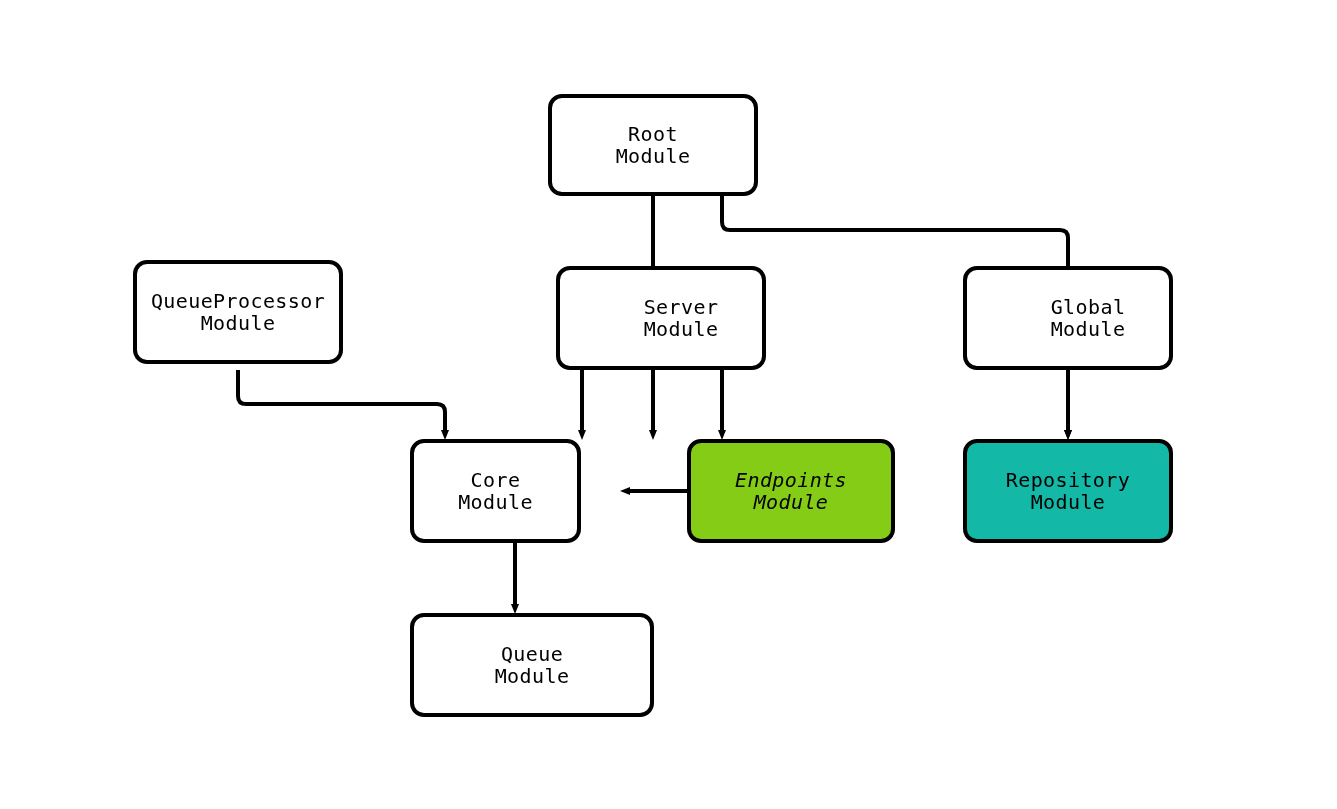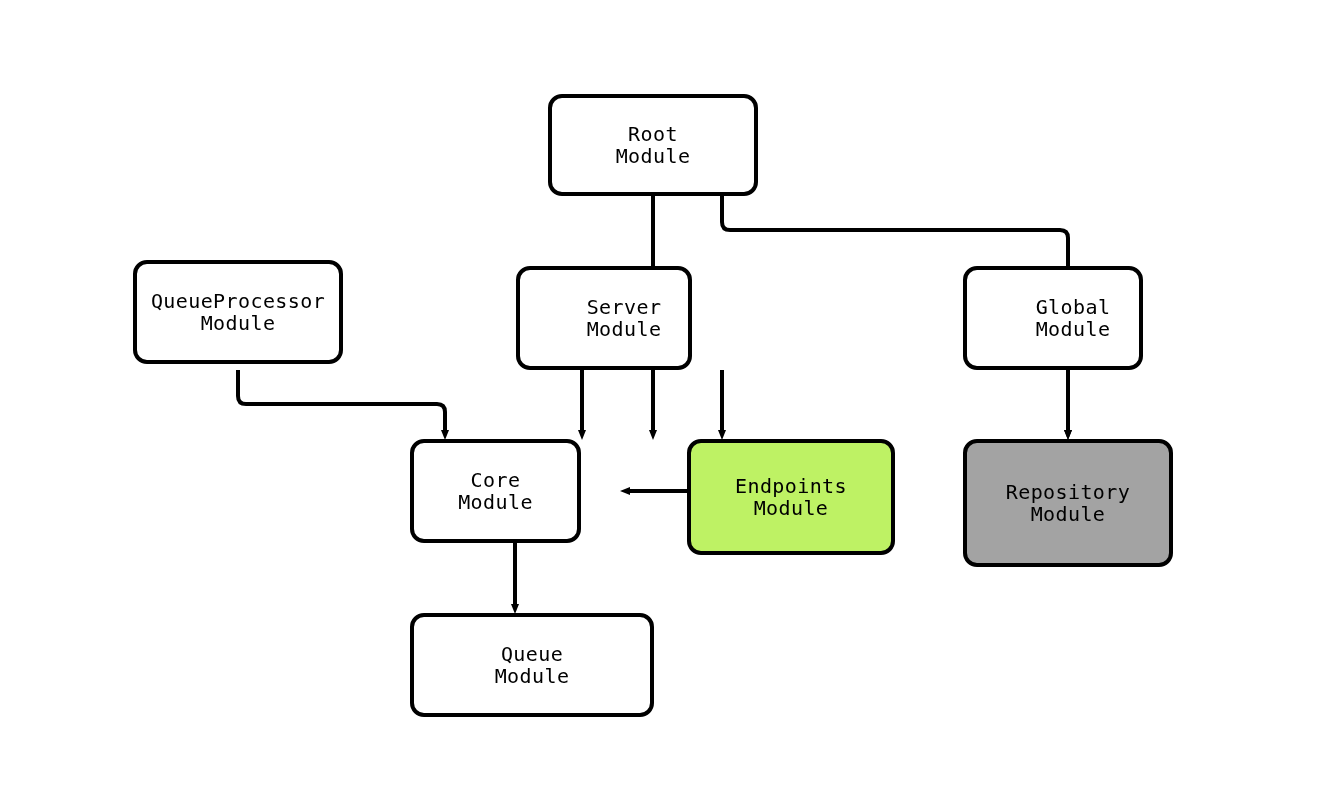--- a/index.html
+++ b/index.html
@@ -71,37 +71,37 @@
   </svg>
 
   <div class="node" style="left: 548px; top: 94px; width: 210px; height: 102px; border-color: rgb(0, 0, 0); background: rgb(255, 255, 255);">
     <div class="node-label"><span>Root</span><span class="l2">Module</span></div>
   </div>
 
   <div class="node" style="left: 133px; top: 260px; width: 210px; height: 104px; border-color: rgb(0, 0, 0); background: rgb(255, 255, 255);">
     <div class="node-label"><span>QueueProcessor</span><span class="l2">Module</span></div>
   </div>
 
-  <div class="node" style="left: 516px; top: 266px; width: 176px; height: 104px; border-color: rgb(0, 0, 0); background: rgb(255, 255, 255); padding-left: 40px;">
+  <div class="node" style="left: 556px; top: 266px; width: 210px; height: 104px; border-color: rgb(0, 0, 0); background: rgb(255, 255, 255); padding-left: 40px;">
     <div class="node-label"><span>Server</span><span class="l2">Module</span></div>
   </div>
 
-  <div class="node" style="left: 963px; top: 266px; width: 180px; height: 104px; border-color: rgb(0, 0, 0); background: rgb(255, 255, 255); padding-left: 40px;">
+  <div class="node" style="left: 963px; top: 266px; width: 210px; height: 104px; border-color: rgb(0, 0, 0); background: rgb(255, 255, 255); padding-left: 40px;">
     <div class="node-label"><span>Global</span><span class="l2">Module</span></div>
   </div>
 
   <div class="node" style="left: 410px; top: 439px; width: 171px; height: 104px; border-color: rgb(0, 0, 0); background: rgb(255, 255, 255);">
     <div class="node-label"><span>Core</span><span class="l2">Module</span></div>
   </div>
 
-  <div class="node" style="left: 687px; top: 439px; width: 208px; height: 116px; border-color: rgb(0, 0, 0); background: #bef264;">
+  <div class="node" style="left: 687px; top: 439px; width: 208px; height: 104px; border-color: rgb(0, 0, 0); background: #84cc16; font-style: italic;">
     <div class="node-label"><span>Endpoints</span><span class="l2">Module</span></div>
   </div>
 
-  <div class="node" style="left: 963px; top: 439px; width: 210px; height: 128px; border-color: rgb(0, 0, 0); background: #a3a3a3;">
+  <div class="node" style="left: 963px; top: 439px; width: 210px; height: 104px; border-color: rgb(0, 0, 0); background: #14b8a6;">
     <div class="node-label"><span>Repository</span><span class="l2">Module</span></div>
   </div>
 
   <div class="node" style="left: 410px; top: 613px; width: 244px; height: 104px; border-color: rgb(0, 0, 0); background: rgb(255, 255, 255);">
     <div class="node-label"><span>Queue</span><span class="l2">Module</span></div>
   </div>
 
 </div>
 
 </body></html>

